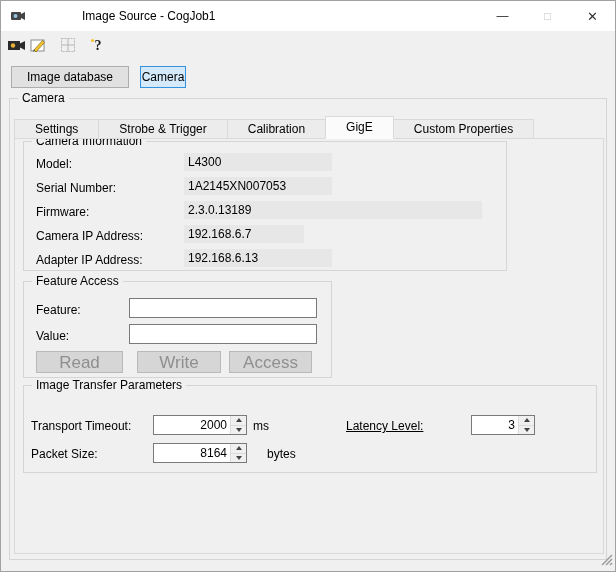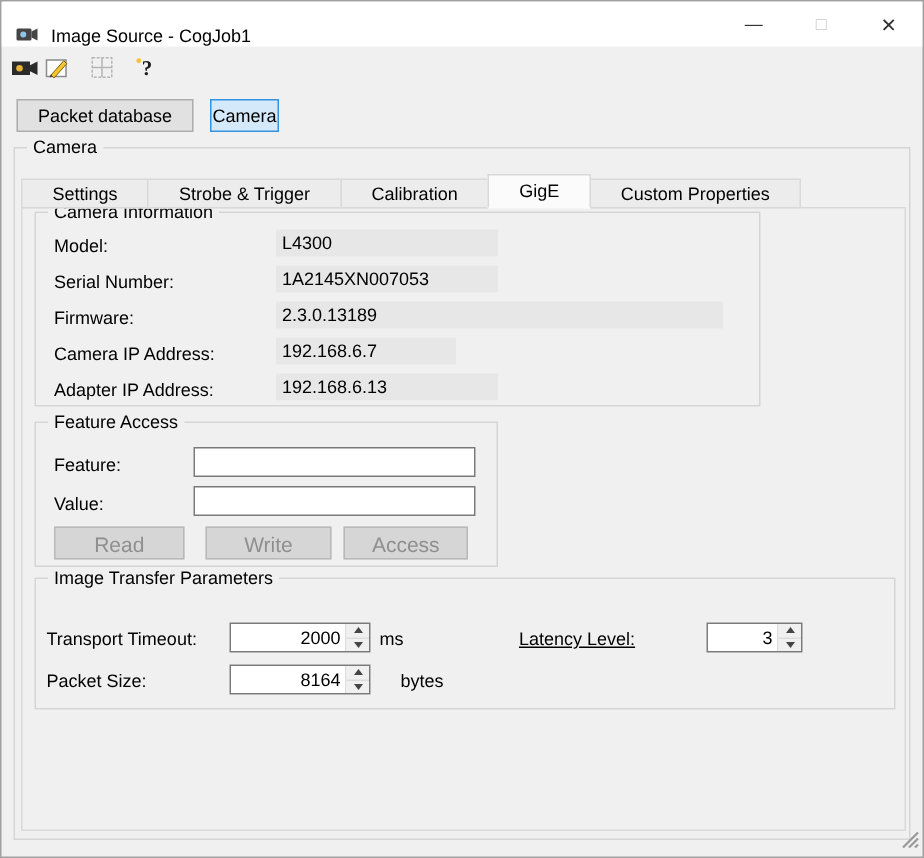--- a/index.html
+++ b/index.html
@@ -3,21 +3,21 @@
 <meta charset="utf-8">
 <style>
   html,body {margin:0; padding:0; background:#dcdcdc;}
   #window {
     position:relative; width:616px; height:572px;
     background:#f0f0f0; border:1px solid #a0a0a0; box-sizing:border-box;
     font-family:"Liberation Sans", sans-serif; font-size:12px; color:#000;
     overflow:hidden;
   }
   
-  #titlebar {position:absolute; left:0; top:0; width:100%; height:30px; background:#ffffff; display:flex; align-items:flex-end;}
+  #titlebar {position:absolute; left:0; top:0; width:100%; height:30px; background:#ffffff; display:flex; align-items:center;gap:48px;}
   #titlebar .app-icon {margin-left:9px; width:16px; height:16px;}
   #titlebar .title {margin-left:8px; font-size:12px; color:#000;}
   .win-btns {position:absolute; right:0; top:0; height:30px; display:flex;}
   .win-btn {width:45px; height:30px; display:flex; align-items:center; justify-content:center; font-size:12px; color:#333; background:transparent;}
   .win-btn.disabled {color:#c9c9c9;}
   .win-btn.close {font-size:13px;}
   
   #toolbar {position:absolute; left:0; top:30px; width:100%; height:28px;}
   .tb-icon {position:absolute; top:4px; width:20px; height:20px; display:flex; align-items:center; justify-content:center;}
   
@@ -32,21 +32,21 @@
   .tab {box-sizing:border-box; height:20px; line-height:18px; padding:0 20px; background:#ececec;
     border:1px solid #d9d9d9; margin-right:-1px; font-size:12px; white-space:nowrap; cursor:default;}
   .tab.active {height:23px; line-height:21px; background:#fbfbfb; border-bottom:1px solid #fbfbfb; position:relative; z-index:3;}
   #tabpage {position:absolute; left:13px; top:137px; width:590px; height:416px; border:1px solid #d9d9d9; background:#f0f0f0; box-sizing:border-box;}
   
   .lbl {position:absolute; font-size:12px; line-height:18px; white-space:nowrap;}
   .ro-field {position:absolute; height:18px; line-height:18px; background:#e7e7e7; padding-left:4px; box-sizing:border-box; font-size:12px; overflow:hidden;}
   .textbox {position:absolute; height:20px; box-sizing:border-box; border:1px solid #7a7a7a; background:#fff;
     font-family:"Liberation Sans", sans-serif; font-size:12px; padding:0 3px; outline:none;}
   .btn-disabled {position:absolute; height:22px; box-sizing:border-box; background:#d6d6d6; border:1px solid #b9b9b9;
-    color:#8f8f8f; text-align:center; line-height:20px; font-size:14px; font-family:"Liberation Sans", sans-serif;}
+    color:#8f8f8f; text-align:center; line-height:20px; font-size:17px; font-family:"Liberation Sans", sans-serif;}
   
   .spin {position:absolute; height:20px; border:1px solid #7a7a7a; background:#fff; display:flex; box-sizing:border-box;}
   .spin input {flex:1; min-width:0; border:none; outline:none; background:#fff; text-align:right;
     font-family:"Liberation Sans", sans-serif; font-size:12px; padding:0 3px 0 0;}
   .spin-btns {width:15px; display:flex; flex-direction:column; border-left:1px solid #dcdcdc;}
   .spin-up, .spin-down {flex:1; background:#f0f0f0; display:flex; align-items:center; justify-content:center;}
   .spin-up {border-bottom:1px solid #dcdcdc;}
   .tri-up {width:0; height:0; border-left:3px solid transparent; border-right:3px solid transparent; border-bottom:4px solid #444;}
   .tri-down {width:0; height:0; border-left:3px solid transparent; border-right:3px solid transparent; border-top:4px solid #444;}
   
@@ -96,21 +96,21 @@
       </svg>
     </span>
     <span class="tb-icon" style="left:86px;">
       <svg width="16" height="16" viewBox="0 0 16 16">
         <circle cx="3.5" cy="3.5" r="1.6" fill="#f4c430"></circle>
         <text x="9" y="13" font-size="14" font-weight="bold" text-anchor="middle" fill="#1a1a1a" font-family="Liberation Serif, serif">?</text>
       </svg>
     </span>
   </div>
 
-  <div class="src-btn" style="left:10px; width:118px;">Packet database</div>
+  <div class="src-btn" style="left:10px; width:118px;">Image database</div>
   <div class="src-btn selected" style="left:139px; width:46px;">Camera</div>
 
   <div class="groupbox" style="left:8px; top:97px; width:598px; height:462px;">
     <span class="groupbox-label">Camera</span>
   </div>
 
   <div id="tabrow">
     <div class="tab">Settings</div>
     <div class="tab">Strobe &amp; Trigger</div>
     <div class="tab">Calibration</div>

